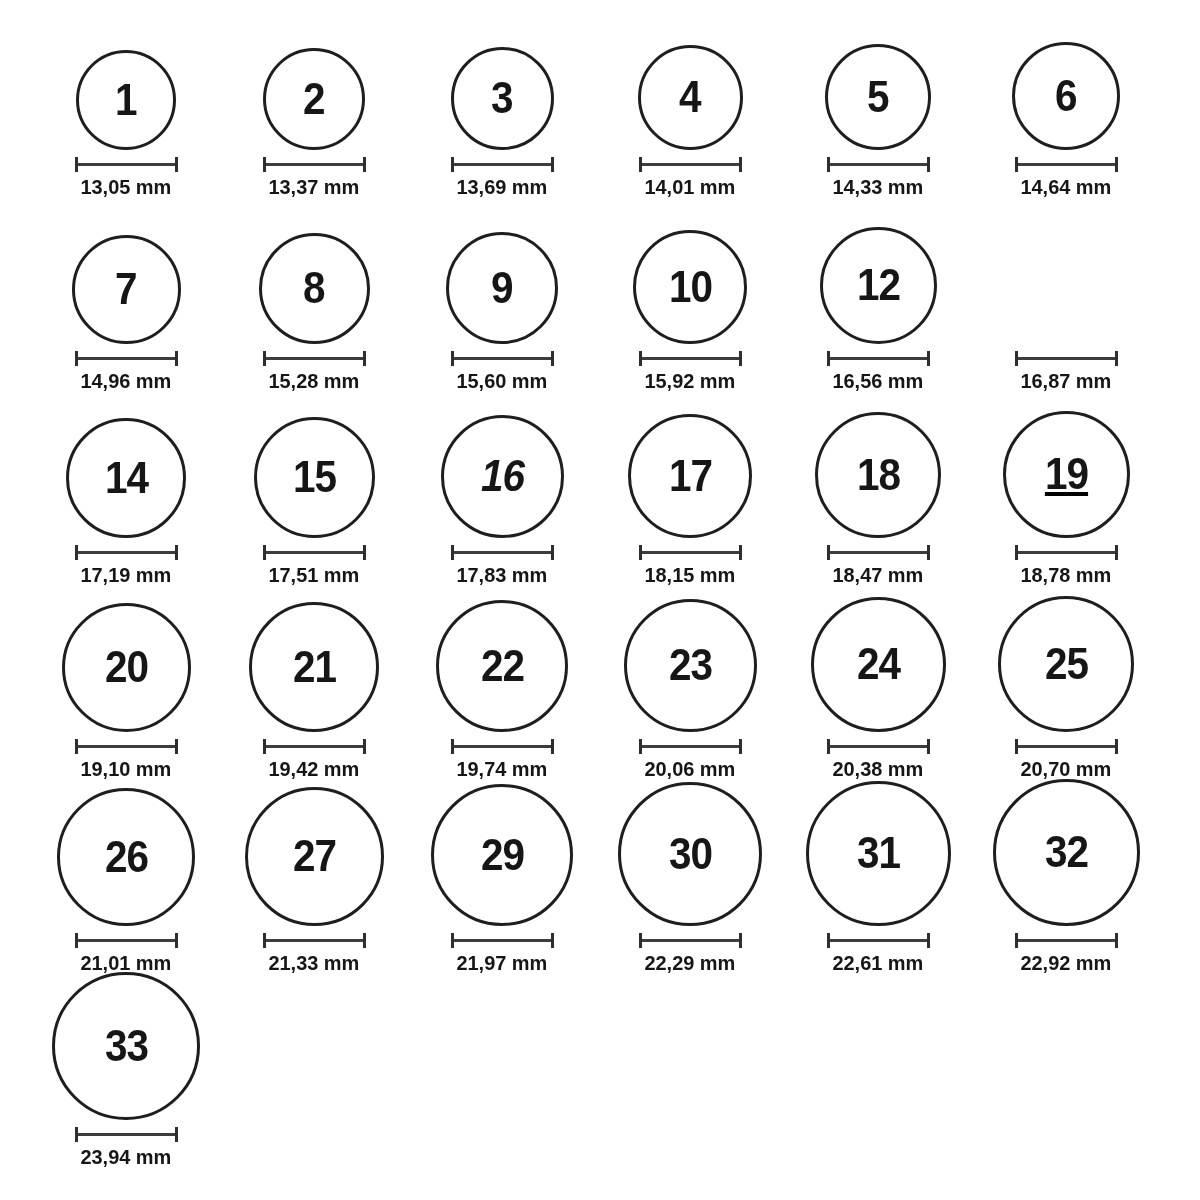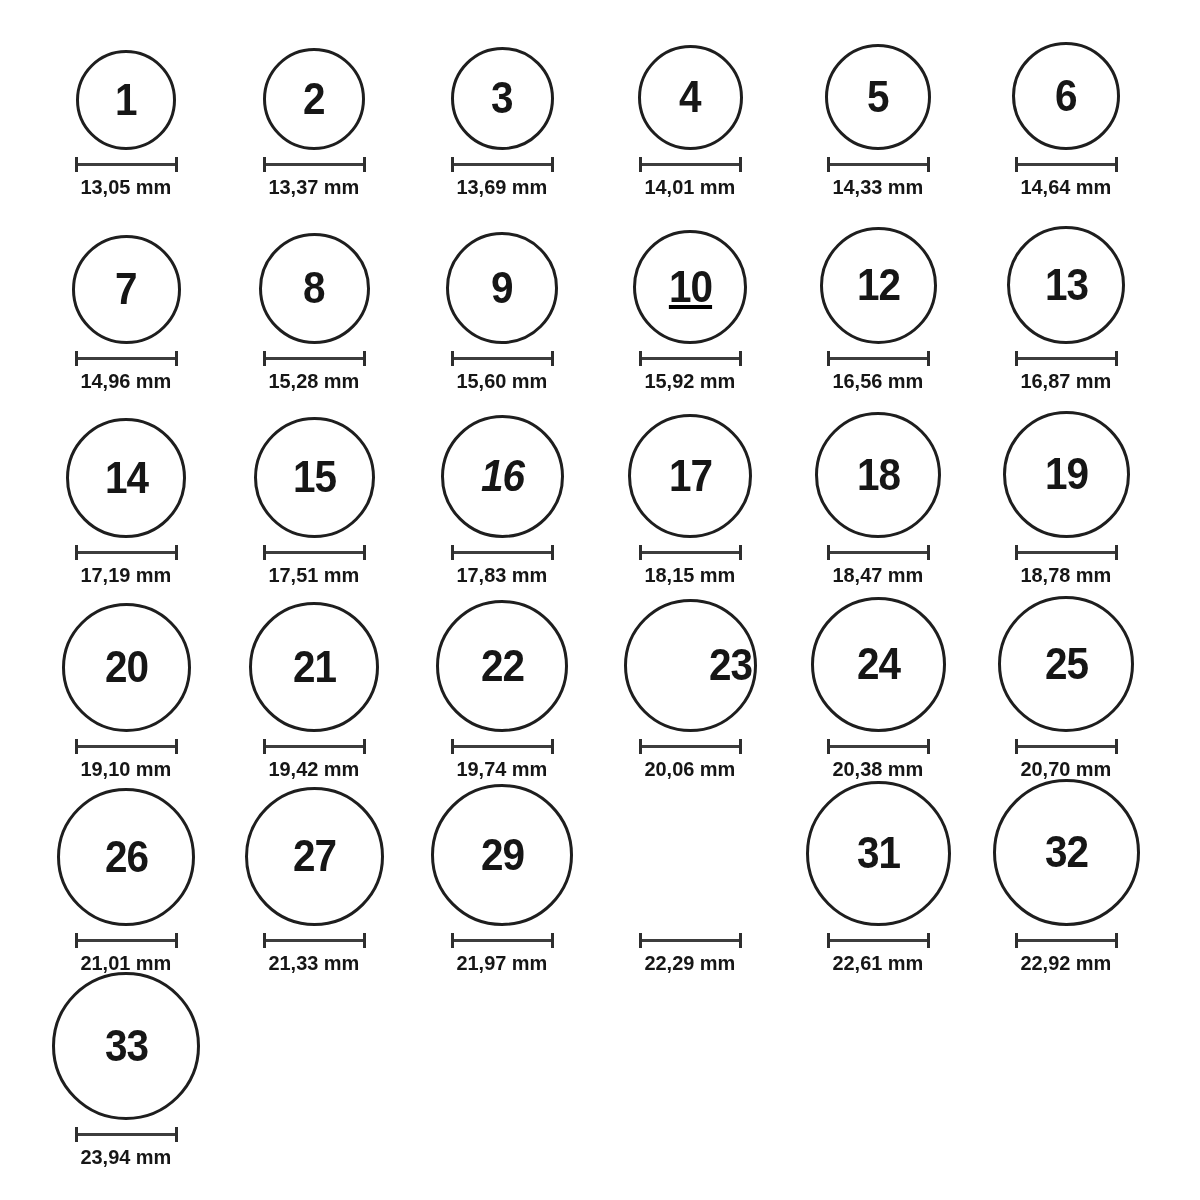--- a/index.html
+++ b/index.html
@@ -145,40 +145,37 @@
 
   <div class="ring-item">
     <div class="ring-circle" style="width: 112px; height: 112px;">
       <span class="ring-number">9</span>
     </div>
     <div class="diameter-line"></div>
     <div class="diameter-label">15,60 mm</div>
   </div>
 
   <div class="ring-item">
-    <div class="ring-circle" style="width: 114px; height: 114px; text-decoration: underline;">
+    <div class="ring-circle" style="width: 114px; height: 114px;">
       <span class="ring-number">10</span>
     </div>
     <div class="diameter-line"></div>
     <div class="diameter-label">15,92 mm</div>
   </div>
 
 
   <div class="ring-item">
     <div class="ring-circle" style="width: 117px; height: 117px; text-align: center;">
       <span class="ring-number">12</span>
     </div>
     <div class="diameter-line"></div>
     <div class="diameter-label">16,56 mm</div>
   </div>
 
   <div class="ring-item">
-    <div class="ring-circle" style="width: 118px; height: 118px;">
-      <span class="ring-number">13</span>
-    </div>
     <div class="diameter-line"></div>
     <div class="diameter-label">16,87 mm</div>
   </div>
 
   <div class="ring-item">
     <div class="ring-circle" style="width: 120px; height: 120px;">
       <span class="ring-number">14</span>
     </div>
     <div class="diameter-line"></div>
     <div class="diameter-label">17,19 mm</div>
@@ -210,21 +207,21 @@
 
   <div class="ring-item">
     <div class="ring-circle" style="width: 126px; height: 126px; text-align: right;">
       <span class="ring-number">18</span>
     </div>
     <div class="diameter-line"></div>
     <div class="diameter-label">18,47 mm</div>
   </div>
 
   <div class="ring-item">
-    <div class="ring-circle" style="width: 127px; height: 127px;">
+    <div class="ring-circle" style="width: 127px; height: 127px; text-decoration: underline;">
       <span class="ring-number">19</span>
     </div>
     <div class="diameter-line"></div>
     <div class="diameter-label">18,78 mm</div>
   </div>
 
   <div class="ring-item">
     <div class="ring-circle" style="width: 129px; height: 129px; align-items: center;">
       <span class="ring-number">20</span>
     </div>
@@ -242,21 +239,21 @@
 
   <div class="ring-item">
     <div class="ring-circle" style="width: 132px; height: 132px;">
       <span class="ring-number">22</span>
     </div>
     <div class="diameter-line"></div>
     <div class="diameter-label">19,74 mm</div>
   </div>
 
   <div class="ring-item">
-    <div class="ring-circle" style="width: 133px; height: 133px; justify-content: flex-end;">
+    <div class="ring-circle" style="width: 133px; height: 133px;">
       <span class="ring-number">23</span>
     </div>
     <div class="diameter-line"></div>
     <div class="diameter-label">20,06 mm</div>
   </div>
 
   <div class="ring-item">
     <div class="ring-circle" style="width: 135px; height: 135px;">
       <span class="ring-number">24</span>
     </div>
@@ -291,20 +288,23 @@
 
   <div class="ring-item">
     <div class="ring-circle" style="width: 142px; height: 142px;">
       <span class="ring-number">29</span>
     </div>
     <div class="diameter-line"></div>
     <div class="diameter-label">21,97 mm</div>
   </div>
 
   <div class="ring-item">
+    <div class="ring-circle" style="width: 144px; height: 144px;">
+      <span class="ring-number">30</span>
+    </div>
     <div class="diameter-line"></div>
     <div class="diameter-label">22,29 mm</div>
   </div>
 
   <div class="ring-item">
     <div class="ring-circle" style="width: 145px; height: 145px;">
       <span class="ring-number">31</span>
     </div>
     <div class="diameter-line"></div>
     <div class="diameter-label">22,61 mm</div>

